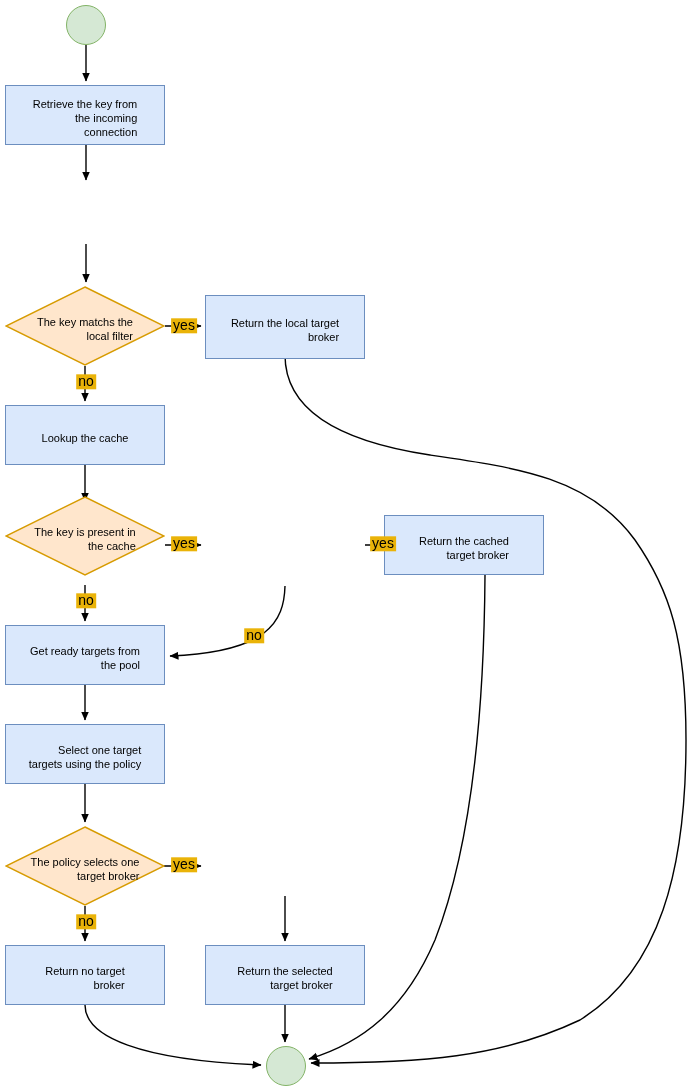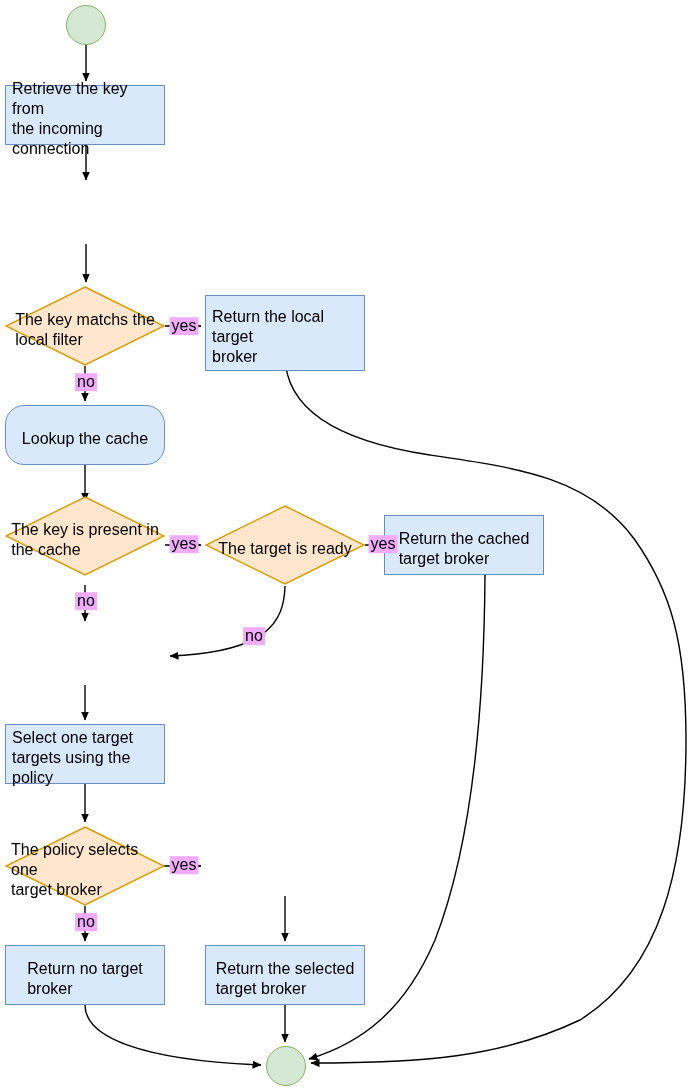--- a/index.html
+++ b/index.html
@@ -3,30 +3,30 @@
 <meta charset="utf-8">
 <style>
   html,body{margin:0;padding:0;background:#ffffff;}
   body{font-family:"Liberation Sans", sans-serif;}
   .canvas{position:relative;width:691px;height:1091px;background:#ffffff;overflow:hidden;}
   .edges{position:absolute;left:0;top:0;width:691px;height:1091px;}
   .edges path{fill:none;stroke:var(--edge,#000000);stroke-width:1.4px;}
   .node{position:absolute;box-sizing:border-box;}
   .node .label{
     position:absolute;inset:0;display:flex;align-items:center;justify-content:center;
-    text-align:left;font-size:16px;line-height:1.25;color:var(--text,#000000);
+    text-align:right;font-size:11px;line-height:1.25;color:var(--text,#000000);
     white-space:pre-line;padding:2px 6px;margin-top:8px;
   }
   .node.process{background:var(--process-fill,#dae8fc);border:1.4px solid var(--process-stroke,#6c8ebf);}
   .node.terminal{background:var(--terminal-fill,#d5e8d4);border:1.4px solid var(--terminal-stroke,#82b366);border-radius:50%;}
   .node.decision svg{position:absolute;left:0;top:0;display:block;}
   .node.decision polygon{fill:var(--decision-fill,#ffe6cc);stroke:var(--decision-stroke,#d79b00);stroke-width:1.4;}
   .edge-label{
     position:absolute;transform:translate(-50%,-50%);
-    font-size:16px;color:var(--text,#000000);background:#f0abfc;
+    font-size:14px;color:var(--text,#000000);background:#eab308;
     padding:0 2px;line-height:1.1;
   }
 </style>
 </head>
 <body>
 
 <div class="canvas">
 
   <svg class="edges" viewBox="0 0 691 1091">
     <defs>
@@ -65,49 +65,47 @@
 
 
   <div class="node decision" style="left:5px;top:286px;width:160px;height:80px;">
     <svg width="160" height="80">
       <polygon points="80,1 159,40 80,79 1,40"></polygon>
     </svg>
     <div class="label">The key matchs the
 local filter</div>
   </div>
 
-  <div class="node process" style="left:205px;top:295px;width:160px;height:76px;">
+  <div class="node process" style="left:205px;top:295px;width:160px;height:64px;">
     <div class="label">Return the local target
 broker</div>
   </div>
 
-  <div class="node process" style="left:5px;top:405px;width:160px;height:60px;border-radius:19px;">
+  <div class="node process" style="left:5px;top:405px;width:160px;height:60px;">
     <div class="label">Lookup the cache</div>
   </div>
 
   <div class="node decision" style="left:5px;top:496px;width:160px;height:80px;">
     <svg width="160" height="80">
       <polygon points="80,1 159,40 80,79 1,40"></polygon>
     </svg>
     <div class="label">The key is present in
 the cache</div>
   </div>
 
-  <div class="node decision" style="left:205px;top:505px;width:160px;height:80px;">
-    <svg width="160" height="80">
-      <polygon points="80,1 159,40 80,79 1,40"></polygon>
-    </svg>
-    <div class="label">The target is ready</div>
-  </div>
 
   <div class="node process" style="left:384px;top:515px;width:160px;height:60px;">
     <div class="label">Return the cached
 target broker</div>
   </div>
 
+  <div class="node process" style="left:5px;top:625px;width:160px;height:60px;">
+    <div class="label">Get ready targets from
+the pool</div>
+  </div>
 
   <div class="node process" style="left:5px;top:724px;width:160px;height:60px;">
     <div class="label">Select one target
 targets using the policy</div>
   </div>
 
   <div class="node decision" style="left:5px;top:826px;width:160px;height:80px;">
     <svg width="160" height="80">
       <polygon points="80,1 159,40 80,79 1,40"></polygon>
     </svg>

